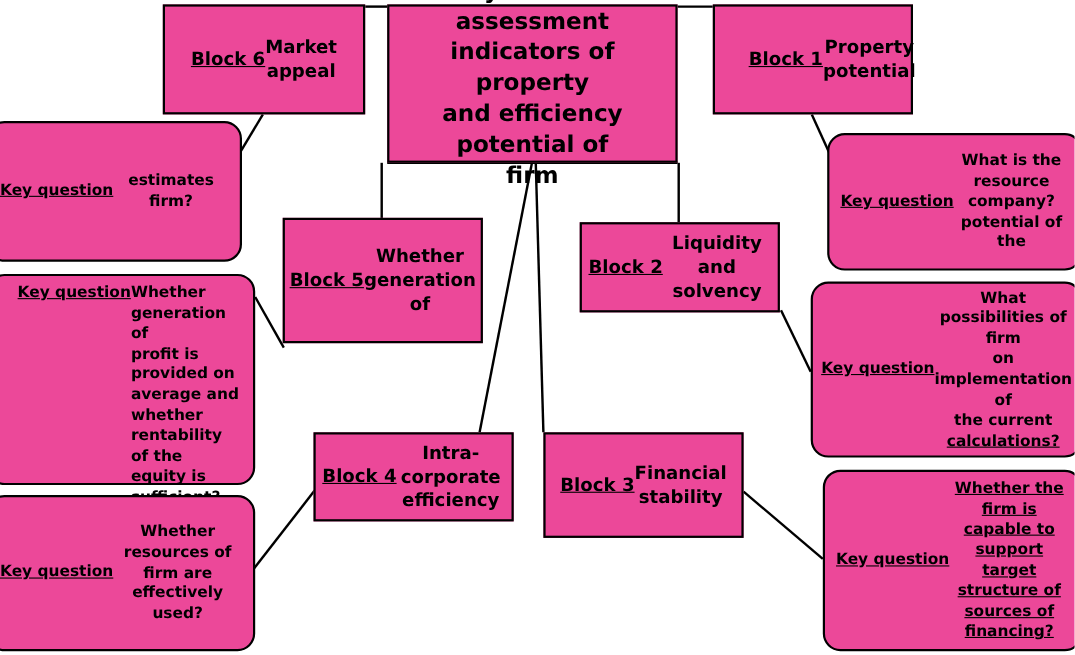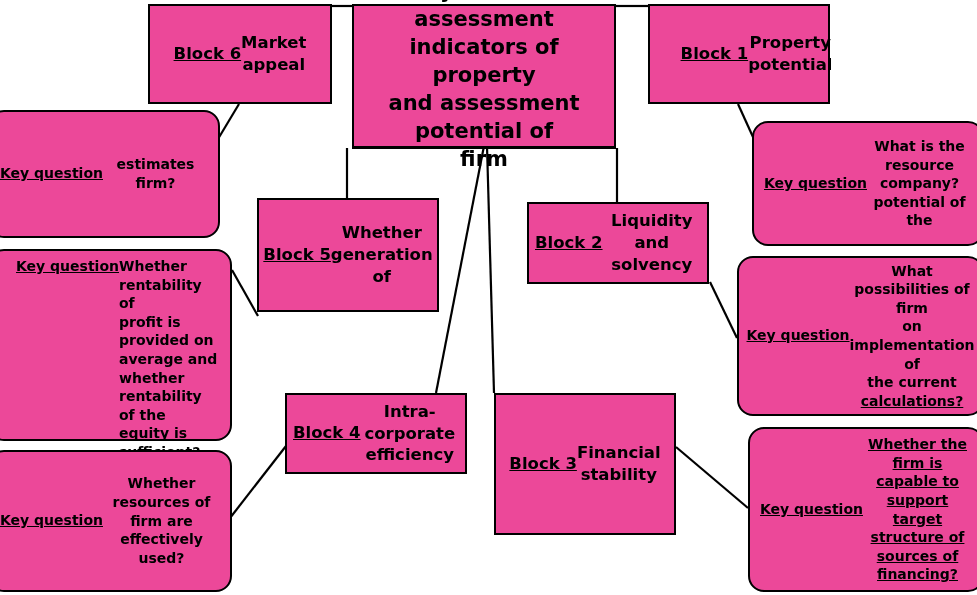--- a/index.html
+++ b/index.html
@@ -90,21 +90,21 @@
       <line x1="286" y1="446" x2="230" y2="518"></line>
 
       <line x1="676" y1="447" x2="748" y2="508"></line>
     </g>
   </svg>
 
   <div class="node rect center-box" style="left:352px;top:4px;width:264px;height:144px;">
     <span class="body">
       <span class="body-line">System of assessment</span>
       <span class="body-line">indicators of property</span>
-      <span class="body-line">and assessment potential of</span>
+      <span class="body-line">and efficiency potential of</span>
       <span class="body-line">firm</span>
     </span>
   </div>
 
   <div class="node rect block-box" style="left:148px;top:4px;width:184px;height:100px;">
     <span class="ttl">Block 6</span>
     <span class="body">
       <span class="body-line">Market</span>
       <span class="body-line">appeal</span>
     </span>
@@ -135,39 +135,39 @@
   </div>
 
   <div class="node rect block-box" style="left:285px;top:393px;width:182px;height:81px;">
     <span class="ttl">Block 4</span>
     <span class="body">
       <span class="body-line">Intra-corporate</span>
       <span class="body-line">efficiency</span>
     </span>
   </div>
 
-  <div class="node rect block-box" style="left:494px;top:393px;width:182px;height:142px;">
+  <div class="node rect block-box" style="left:494px;top:393px;width:182px;height:96px;">
     <span class="ttl">Block 3</span>
     <span class="body">
       <span class="body-line">Financial</span>
       <span class="body-line">stability</span>
     </span>
   </div>
 
   <div class="node bubble qbubble" style="left:-12px;top:110px;width:232px;height:128px;">
     <span class="ttl">Key question</span>
     <span class="body">
       <span class="body-line">estimates firm?</span>
     </span>
   </div>
 
   <div class="node bubble qbubble left-align" style="left:-12px;top:249px;width:244px;height:192px;padding-left:26px;">
     <span class="ttl">Key question</span>
     <span class="body">
-      <span class="body-line">Whether rentability of</span>
+      <span class="body-line">Whether generation of</span>
       <span class="body-line">profit is provided on</span>
       <span class="body-line">average and whether</span>
       <span class="body-line">rentability of the</span>
       <span class="body-line">equity is sufficient?</span>
     </span>
   </div>
 
   <div class="node bubble qbubble" style="left:-12px;top:450px;width:244px;height:142px;">
     <span class="ttl">Key question</span>
     <span class="body">

